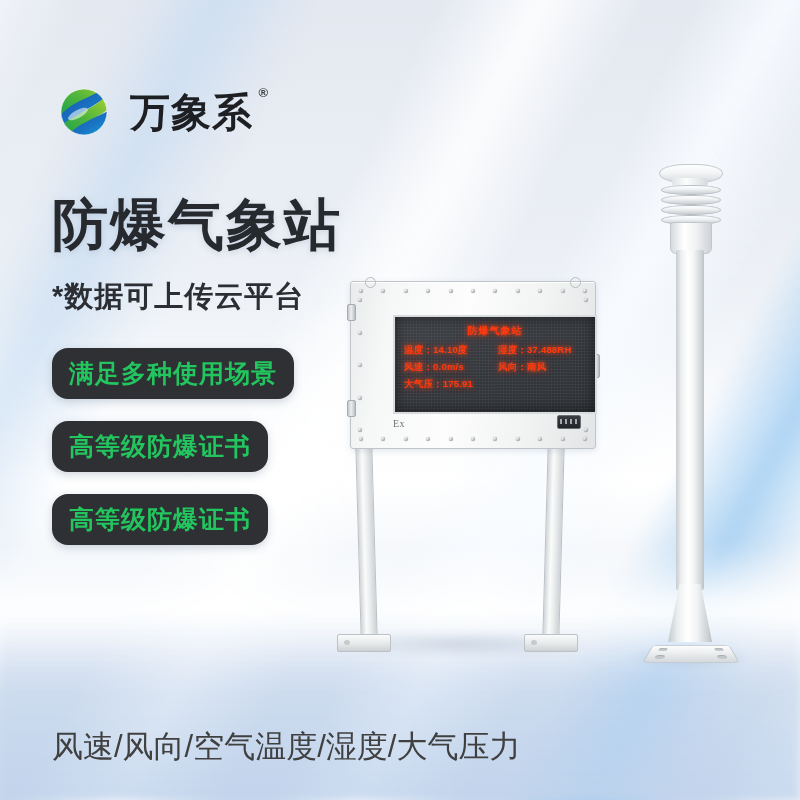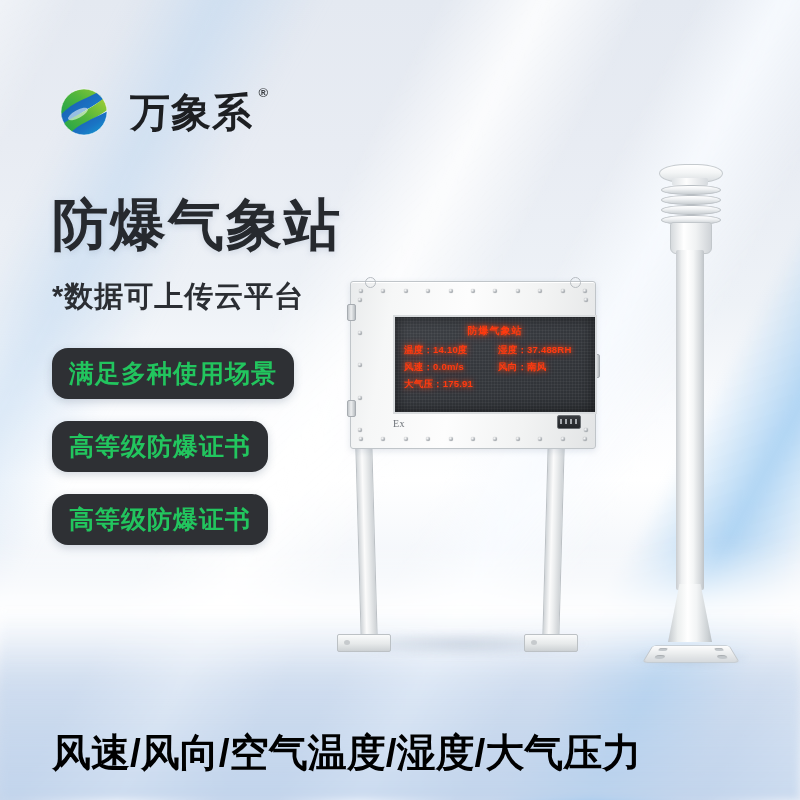--- a/index.html
+++ b/index.html
@@ -142,23 +142,23 @@
     letter-spacing: 1px;
     width: max-content;
     box-shadow: 0 3px 9px rgba(60,80,110,.22);
   }
 
   
   .tagline {
     position: absolute;
     left: 52px;
     top: 726px;
-    font-size: 39px;
-    font-weight: 700;
-    color: #000000;
+    font-size: 31px;
+    font-weight: 400;
+    color: #404040;
     letter-spacing: 0px;
   }
 
   
   .cabinet {
     position: absolute;
     left: 332px;
     top: 281px;
     width: 262px;
     height: 388px;

